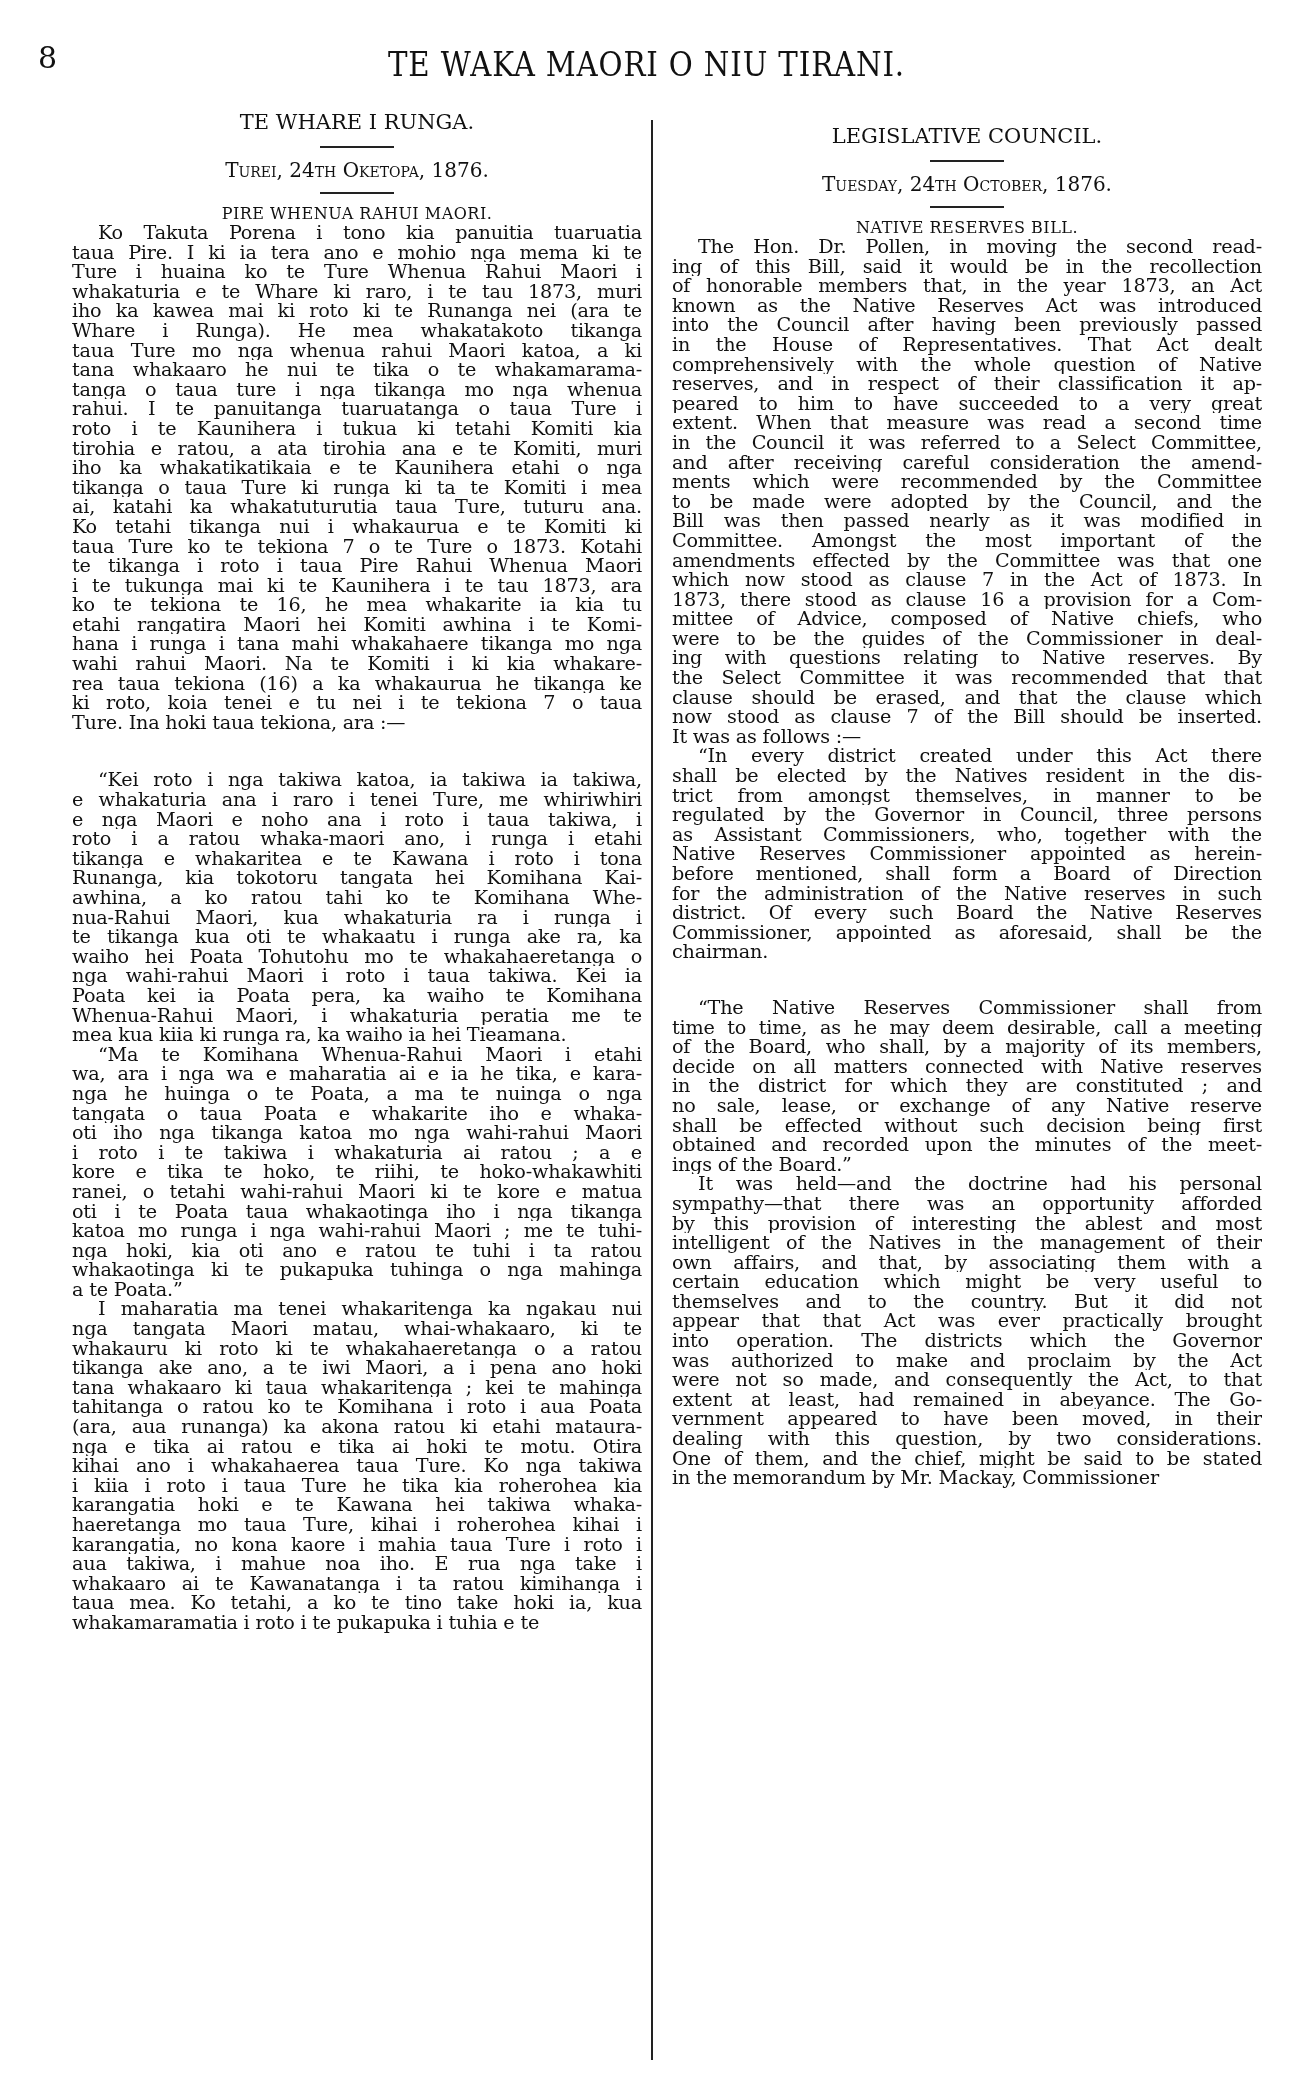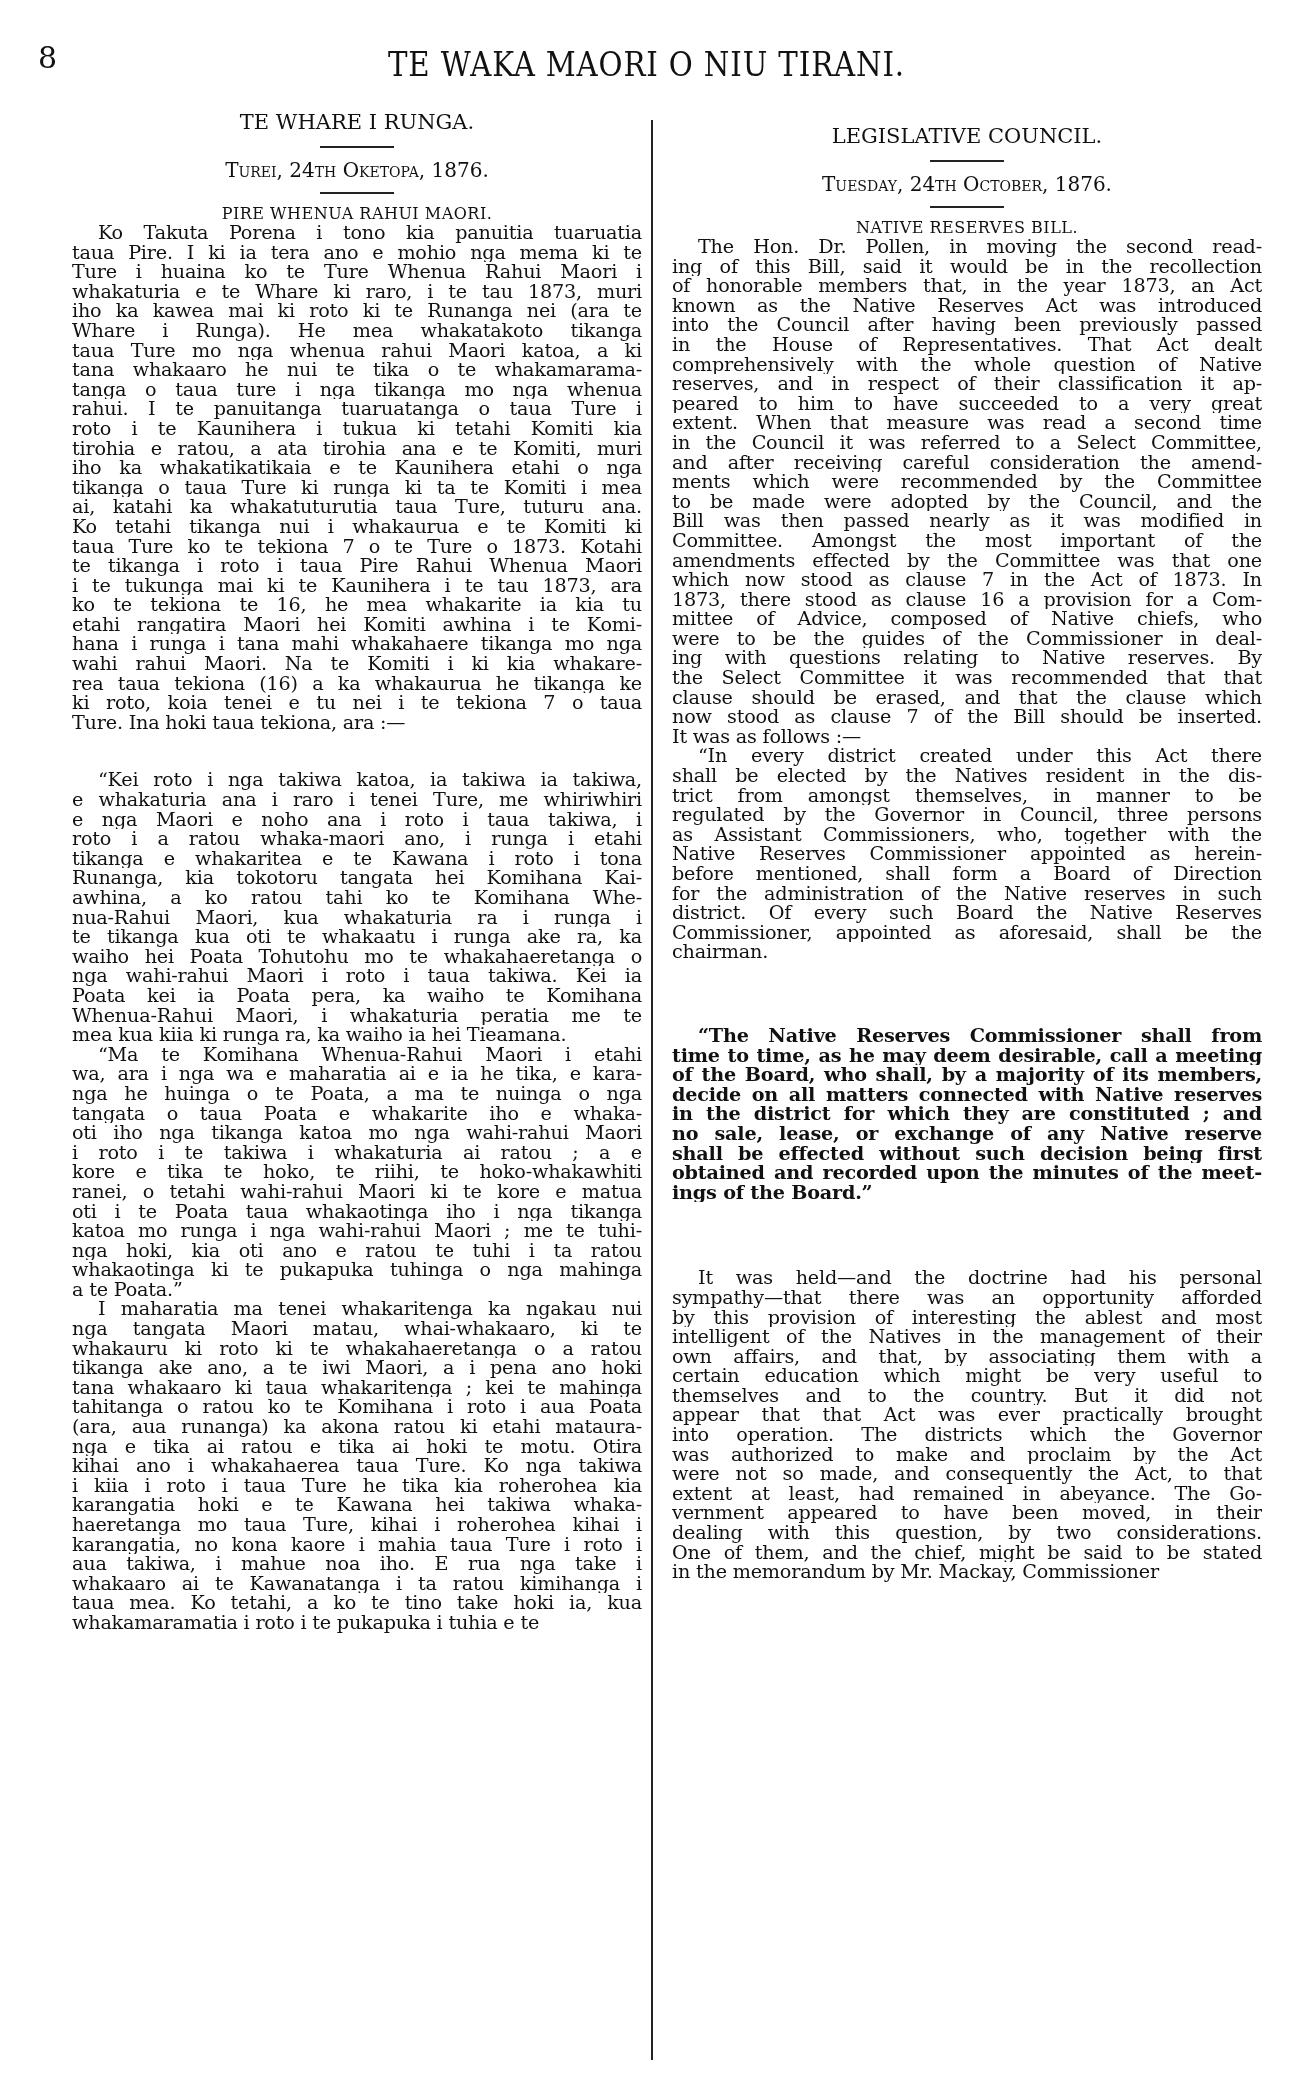--- a/index.html
+++ b/index.html
@@ -158,32 +158,32 @@
         <div class="line">trict from amongst themselves, in manner to be</div>
         <div class="line">regulated by the Governor in Council, three persons</div>
         <div class="line">as Assistant Commissioners, who, together with the</div>
         <div class="line">Native Reserves Commissioner appointed as herein-</div>
         <div class="line">before mentioned, shall form a Board of Direction</div>
         <div class="line">for the administration of the Native reserves in such</div>
         <div class="line">district.  Of every such Board the Native Reserves</div>
         <div class="line">Commissioner, appointed as aforesaid, shall be the</div>
         <div class="line last">chairman.</div>
       </div>
-      <div style="margin-top: 64px; font-weight: bold;">
+      <div style="margin-top: 36px;">
         <div class="line indent">“The Native Reserves Commissioner shall from</div>
         <div class="line">time to time, as he may deem desirable, call a meeting</div>
         <div class="line">of the Board, who shall, by a majority of its members,</div>
         <div class="line">decide on all matters connected with Native reserves</div>
         <div class="line">in the district for which they are constituted ; and</div>
         <div class="line">no sale, lease, or exchange of any Native reserve</div>
         <div class="line">shall be effected without such decision being first</div>
         <div class="line">obtained and recorded upon the minutes of the meet-</div>
         <div class="line last">ings of the Board.”</div>
       </div>
-      <div style="margin-top: 66px;">
+      <div style="">
         <div class="line indent">It was held—and the doctrine had his personal</div>
         <div class="line">sympathy—that there was an opportunity afforded</div>
         <div class="line">by this provision of interesting the ablest and most</div>
         <div class="line">intelligent of the Natives in the management of their</div>
         <div class="line">own affairs, and that, by associating them with a</div>
         <div class="line">certain education which might be very useful to</div>
         <div class="line">themselves and to the country.  But it did not</div>
         <div class="line">appear that that Act was ever practically brought</div>
         <div class="line">into operation.  The districts which the Governor</div>
         <div class="line">was authorized to make and proclaim by the Act</div>

